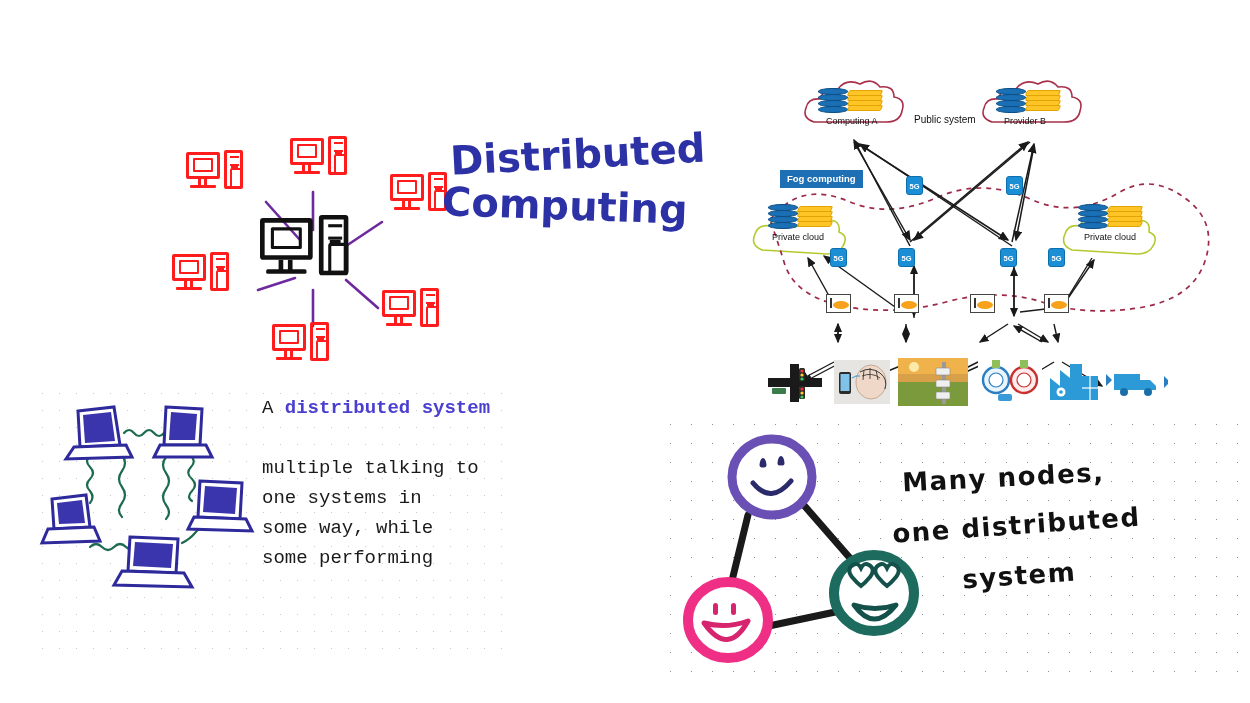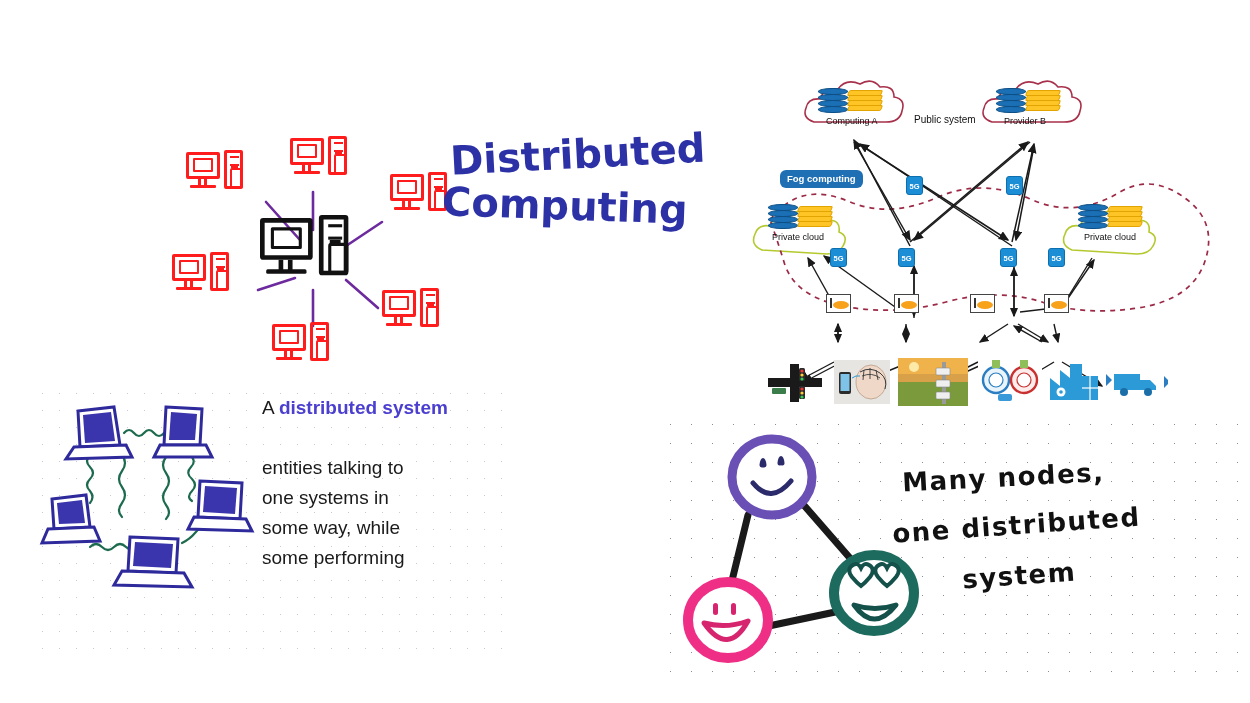--- a/index.html
+++ b/index.html
@@ -178,21 +178,21 @@
     width: 470px; height: 275px;
     background-color: #ffffff;
     background-image: radial-gradient(circle, #c9c9d6 0.9px, transparent 1px);
     background-size: 17px 17px;
   }
   #panel-note svg.laptops { position: absolute; left: 0; top: 0; width: 250px; height: 260px; }
   #note-text {
     position: absolute;
     left: 228px; top: 8px;
     width: 240px;
-    font-family: Liberation Sans, sans-serif;
+    font-family: Liberation Mono, monospace;
     font-size: 19px;
     line-height: 30px;
     color: #1a1a1a;
   }
   #note-text .hl { color: #4b3fd0; font-weight: bold; }
 
   
   #panel-nodes {
     position: absolute;
     left: 660px; top: 415px;
@@ -369,21 +369,21 @@
     <div class="disk-stack" style="left:284px; top:10px;">
       <i style="top:0"></i>
         <i style="top:5px"></i>
         <i style="top:10px"></i>
         <i style="top:15px"></i>
     </div>
     <div class="fog-label" style="left:262px; top:36px;">Provider B</div>
 
     <div class="fog-label" style="left:172px; top:34px; font-size:10px;">Public system</div>
 
-    <div class="fog-chip" style="left:38px; top:90px;border-radius:6px;">Fog computing</div>
+    <div class="fog-chip" style="left:38px; top:90px;">Fog computing</div>
 
     <div class="db-stack" style="left:26px; top:124px;">
       <i style="top:0"></i>
         <i style="top:6px"></i>
         <i style="top:12px"></i>
         <i style="top:18px"></i>
     </div>
     <div class="disk-stack" style="left:56px; top:126px;">
       <i style="top:0"></i>
         <i style="top:5px"></i>
@@ -528,21 +528,21 @@
         <path d="M96,152 L144,154 L142,188 L94,186 z" fill="#ffffff" stroke="#2e2a9c" stroke-width="3"></path>
         <path d="M101,157 L139,159 L137,183 L99,181 z" fill="#3b35ad"></path>
         <path d="M88,186 L150,188 L158,202 L80,200 z" fill="#ffffff" stroke="#2e2a9c" stroke-width="3"></path>
       </g>
     </svg>
 
     <div id="note-text">
       <span>A</span>
       <span class="hl">distributed system</span><br>
       <br>
-      <span>entities talking to</span><br>
+      <span>multiple talking to</span><br>
       <span>one systems in</span><br>
       <span>some way, while</span><br>
       <span>some  performing</span><br>
     </div>
   </div>
 
   <div id="panel-nodes">
     <svg class="tri" viewBox="0 0 290 265">
 
       <g stroke="#1a1a1a" stroke-width="7" stroke-linecap="round" fill="none">

